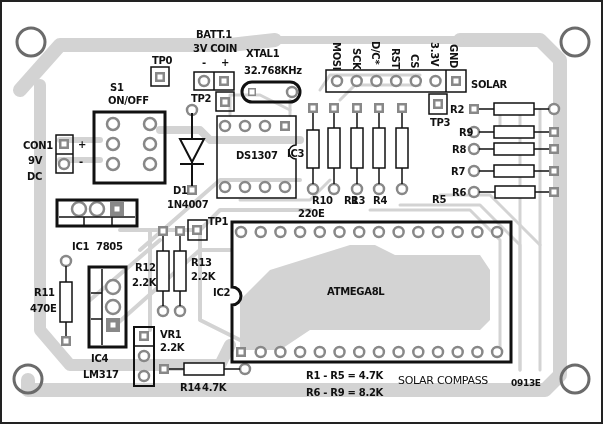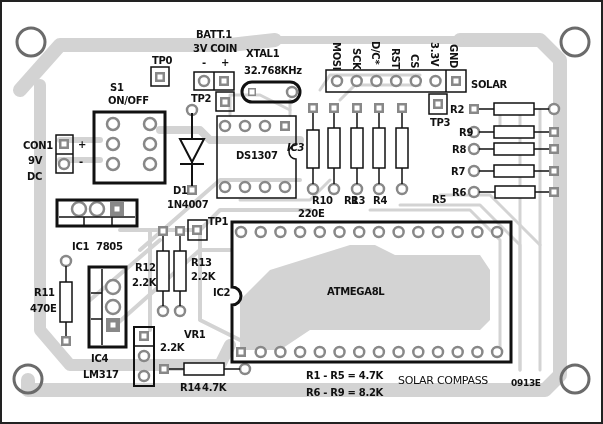--- a/index.html
+++ b/index.html
@@ -268,21 +268,21 @@
 <div class="lbl" style="left:79px;top:156px;">-</div>
 <div class="lbl" style="left:152px;top:55px;">TP0</div>
 <div class="lbl" style="left:196px;top:29px;">BATT.1</div>
 <div class="lbl" style="left:193px;top:43px;">3V COIN</div>
 <div class="lbl" style="left:202px;top:57px;">-</div>
 <div class="lbl" style="left:221px;top:57px;">+</div>
 <div class="lbl" style="left:246px;top:48px;">XTAL1</div>
 <div class="lbl" style="left:244px;top:65px;">32.768KHz</div>
 <div class="lbl" style="left:191px;top:93px;">TP2</div>
 <div class="lbl" style="left:236px;top:150px;">DS1307</div>
-<div class="lbl" style="left:287px;top:142px;font-style:italic;">IC3</div>
+<div class="lbl" style="left:287px;top:148px;">IC3</div>
 <div class="lbl" style="left:173px;top:185px;">D1</div>
 <div class="lbl" style="left:167px;top:199px;">1N4007</div>
 <div class="lbl" style="left:312px;top:195px;">R10</div>
 <div class="lbl" style="left:298px;top:208px;">220E</div>
 <div class="lbl" style="left:328px;top:195px;padding-left:16px;">R1</div>
 <div class="lbl" style="left:351px;top:195px;">R3</div>
 <div class="lbl" style="left:373px;top:195px;">R4</div>
 <div class="lbl" style="left:396px;top:194px;margin-left:36px;">R5</div>
 <div class="lbl" style="left:471px;top:79px;">SOLAR</div>
 <div class="lbl" style="left:430px;top:117px;">TP3</div>
@@ -306,20 +306,20 @@
 <div class="lbl" style="left:135px;top:262px;">R12</div>
 <div class="lbl" style="left:132px;top:277px;">2.2K</div>
 <div class="lbl" style="left:191px;top:257px;">R13</div>
 <div class="lbl" style="left:191px;top:271px;">2.2K</div>
 <div class="lbl" style="left:213px;top:287px;">IC2</div>
 <div class="lbl" style="left:327px;top:286px;">ATMEGA8L</div>
 <div class="lbl" style="left:34px;top:287px;">R11</div>
 <div class="lbl" style="left:30px;top:303px;">470E</div>
 <div class="lbl" style="left:91px;top:353px;">IC4</div>
 <div class="lbl" style="left:83px;top:369px;">LM317</div>
-<div class="lbl" style="left:160px;top:329px;margin-left:24px;">VR1</div>
+<div class="lbl" style="left:160px;top:329px;">VR1</div>
 <div class="lbl" style="left:160px;top:342px;">2.2K</div>
 <div class="lbl" style="left:180px;top:382px;">R14</div>
 <div class="lbl" style="left:202px;top:382px;">4.7K</div>
 <div class="lbl" style="left:306px;top:370px;">R1 - R5 = 4.7K</div>
 <div class="lbl" style="left:306px;top:387px;">R6 - R9 = 8.2K</div>
 <div class="lbl" style="left:398px;top:375px;font-size:11px;font-weight:normal;">SOLAR COMPASS</div>
 <div class="lbl" style="left:511px;top:378px;font-size:9px;">0913E</div>
 
 </body></html>

